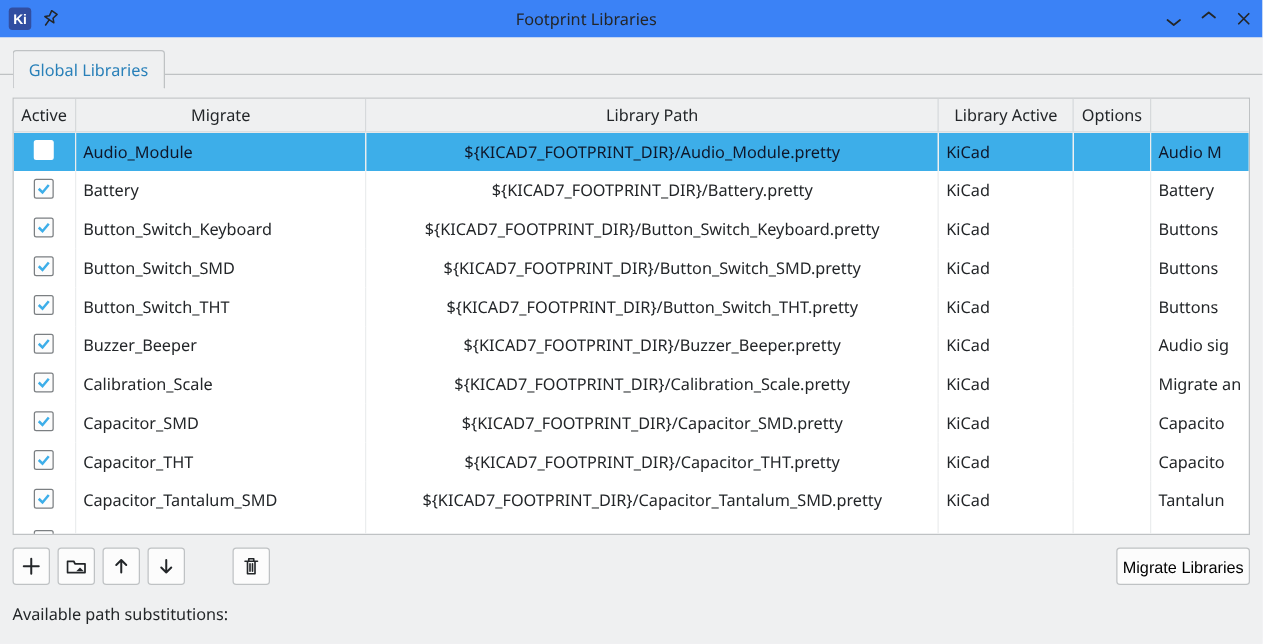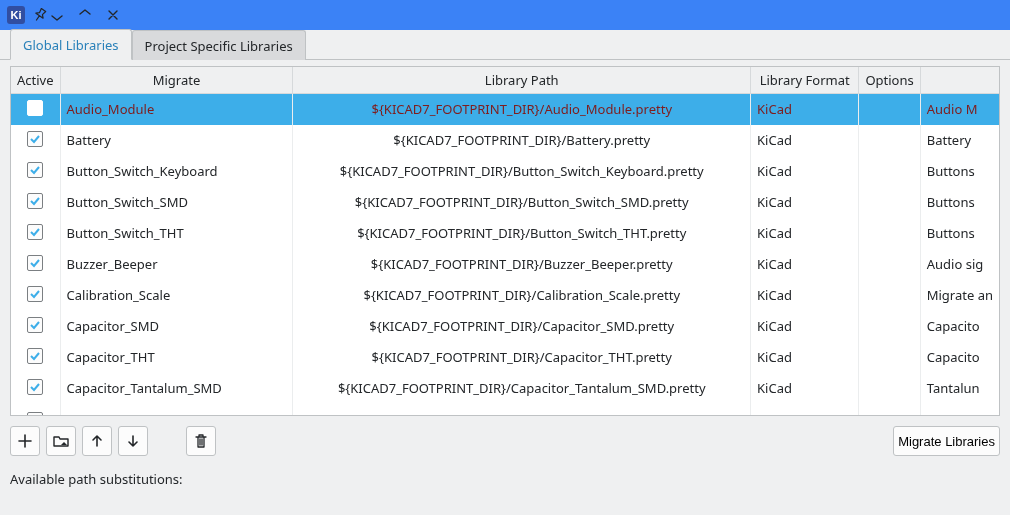--- a/index.html
+++ b/index.html
@@ -62,36 +62,36 @@
     padding: 6px 12px 5px 12px;
     border: 1px solid #bfc2c4;
     border-bottom: none;
     border-top-left-radius: 3px;
     border-top-right-radius: 3px;
     margin-right: 0;
     font-size: 13px;
     background: #d9dadc;
     color: #232629;
     position: relative;
-    top: 1px;
+    top: 12px;
   }
   .tab.active {
     background: #eff0f1;
     color: #2980b9;
     border-bottom: 1px solid #eff0f1;
   }
   
   .content {
     padding: 0 10px 10px 10px;
     background: #eff0f1;
   }
   .grid-wrap {
     border: 1px solid #bfc2c4;
     background: #ffffff;
-    margin-top: 6px;
+    margin-top: 18px;
     height: 350px;
     overflow: hidden;
   }
   table.grid {
     border-collapse: collapse;
     width: 100%;
     font-size: 13px;
   }
   table.grid th {
     background: #eff0f1;
@@ -108,21 +108,21 @@
     padding: 0 6px;
     height: 31px;
     border-right: 1px solid #ebedee;
     white-space: nowrap;
     overflow: hidden;
     text-overflow: clip;
   }
   table.grid td:last-child { border-right:none; }
   table.grid tr.selected td {
     background: #3daee9;
-    color: #7f1d1d;
+    color: #0f172a;
   }
   .col-active { width: 48px; text-align:center; }
   .col-nick   { width: 235px; text-align:left; }
   .col-path   { width: 460px; text-align:center; }
   .col-fmt    { width: 110px; text-align:left; }
   .col-opt    { width: 53px;  text-align:left; }
   .col-desc   { width: auto;  text-align:left; }
 
   .chk {
     display:inline-flex;
@@ -188,20 +188,21 @@
     <svg viewBox="0 0 20 20" width="20" height="20">
       <rect x="1" y="1" width="18" height="18" rx="3" fill="#314ea1"></rect>
       <text x="10" y="14" text-anchor="middle" font-size="11" font-family="Arial" fill="#ffffff" font-weight="bold">Ki</text>
     </svg>
   </span>
   <span class="pin">
     <svg viewBox="0 0 16 16" width="14" height="14">
       <path d="M5 1 L11 1 L10 6 L13 9 L3 9 L6 6 Z M8 9 L8 15" stroke="#232629" stroke-width="1.4" fill="none" stroke-linejoin="round" stroke-linecap="round" transform="rotate(35 8 8)"></path>
     </svg>
   </span>
+  <span class="title">Footprint Libraries</span>
   <span class="win-controls">
     <span class="win-btn">
       <svg viewBox="0 0 14 14" width="14" height="14">
           <path d="M2 8 L7 12 L12 8" stroke="#232629" stroke-width="1.4" fill="none" stroke-linecap="round" stroke-linejoin="round"></path>
         </svg>
     </span>
     <span class="win-btn">
       <svg viewBox="0 0 14 14" width="14" height="14">
           <path d="M2 6 L7 2 L12 6" stroke="#232629" stroke-width="1.4" fill="none" stroke-linecap="round" stroke-linejoin="round"></path>
         </svg>
@@ -209,33 +210,32 @@
     <span class="win-btn">
       <svg viewBox="0 0 14 14" width="14" height="14">
           <path d="M3 3 L11 11 M11 3 L3 11" stroke="#232629" stroke-width="1.4" stroke-linecap="round"></path>
         </svg>
     </span>
   </span>
 </div>
 
 <div class="tabs">
   <div class="tab active">Global Libraries</div>
-  <div class="tab">Project Specific Libraries</div>
 </div>
 
 <div class="content">
 
   <div class="grid-wrap">
     <table class="grid">
       <thead>
         <tr>
           <th class="col-active">Active</th>
           <th class="col-nick">Migrate</th>
           <th class="col-path">Library Path</th>
-          <th class="col-fmt">Library Format</th>
+          <th class="col-fmt">Library Active</th>
           <th class="col-opt">Options</th>
           <th class="col-desc"></th>
         </tr>
       </thead>
       <tbody id="grid-body">
           <tr class="selected">
             <td class="col-active"><span class="chk">
                 <svg viewBox="0 0 12 12">
                   <path d="M2 6 L5 9 L10 3"></path>
                 </svg>

